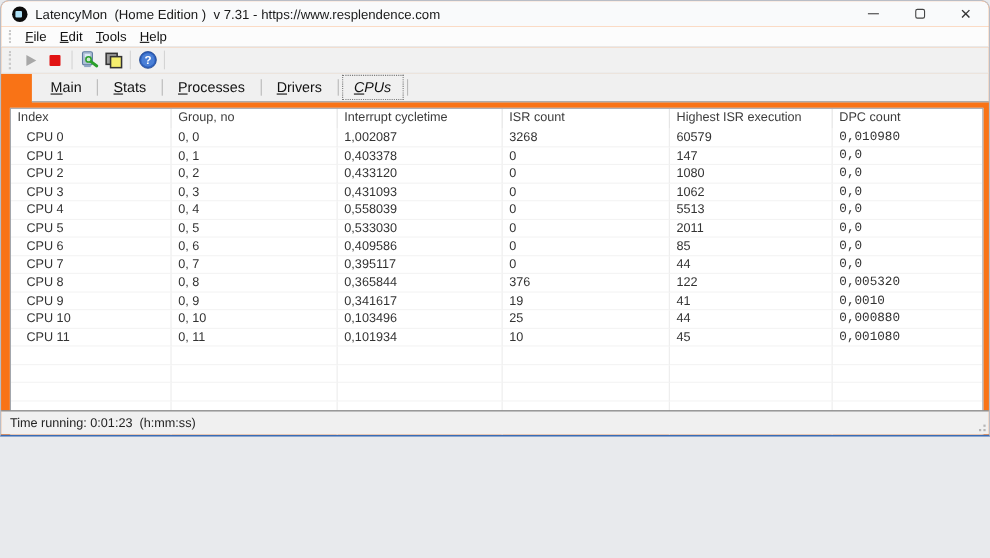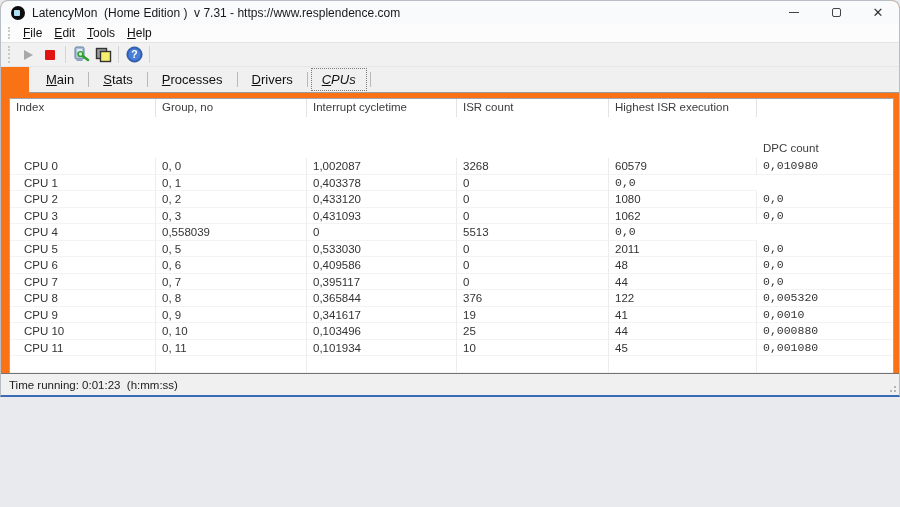--- a/index.html
+++ b/index.html
@@ -43,21 +43,21 @@
     border-bottom:1px solid #9c9c9c; display:flex; align-items:center; padding-left:6px;margin-left:12px; }
   .tab { font-size:13px; color:#111; padding:3px 10px; border:1px dotted transparent; }
   .tab.active { border:1px dotted #7a7a7a; background:#f0f0f0;font-style:italic; }
   .tab-sep { width:1px; height:15px; background:#b9b9b9; margin:0 3px; }
   
   .tablewrap { position:absolute; left:8px; top:97px; width:885px; height:386px;
     border:1px solid #a3a7ad; background:#fff; overflow:hidden; }
   .tgrid { display:grid; grid-template-columns:146px 151px 150px 152px 148px 1fr; }
   .thead .th { font-size:11.5px; color:#3c3c3c; padding:2px 0 3px 6px; height:18px;
     border-right:1px solid #e3e3e3; white-space:nowrap; overflow:hidden; }
-  .thead .th:last-child { border-right:none;margin-top:41px; }
+  .thead .th:last-child { border-right:none; }
   .tbody-area { height:366px; overflow:hidden; }
   .tr { height:16.5px; }
   .td { font-size:11.5px; color:#333; padding-left:6px; line-height:16px; white-space:nowrap;
     overflow:hidden; border-right:1px solid #ececec; border-bottom:1px solid #f3f3f3; }
   .td:last-child { border-right:none;font-family:Liberation Mono, monospace; }
   .td.c0 { padding-left:14px; }
   
   .hscroll { position:absolute; left:0; right:0; bottom:0; height:9px; background:#f1f1f1; }
   .hthumb { position:absolute; left:10px; top:2px; width:641px; height:5px;
     background:#a9a9a9; border:1px solid #8f8f8f; border-radius:2px; }
@@ -166,59 +166,61 @@
           <div class="td">1,002087</div>
           <div class="td">3268</div>
           <div class="td">60579</div>
           <div class="td">0,010980</div>
         </div>
         <div class="tgrid tr">
           <div class="td c0">CPU 1</div>
           <div class="td">0, 1</div>
           <div class="td">0,403378</div>
           <div class="td">0</div>
+          <div class="td">147</div>
           <div class="td">0,0</div>
         </div>
         <div class="tgrid tr">
           <div class="td c0">CPU 2</div>
           <div class="td">0, 2</div>
           <div class="td">0,433120</div>
           <div class="td">0</div>
           <div class="td">1080</div>
           <div class="td">0,0</div>
         </div>
         <div class="tgrid tr">
           <div class="td c0">CPU 3</div>
           <div class="td">0, 3</div>
           <div class="td">0,431093</div>
           <div class="td">0</div>
           <div class="td">1062</div>
           <div class="td">0,0</div>
         </div>
         <div class="tgrid tr">
           <div class="td c0">CPU 4</div>
+          <div class="td">0, 4</div>
           <div class="td">0,558039</div>
           <div class="td">0</div>
           <div class="td">5513</div>
           <div class="td">0,0</div>
         </div>
         <div class="tgrid tr">
           <div class="td c0">CPU 5</div>
           <div class="td">0, 5</div>
           <div class="td">0,533030</div>
           <div class="td">0</div>
           <div class="td">2011</div>
           <div class="td">0,0</div>
         </div>
         <div class="tgrid tr">
           <div class="td c0">CPU 6</div>
           <div class="td">0, 6</div>
           <div class="td">0,409586</div>
           <div class="td">0</div>
-          <div class="td">48</div>
+          <div class="td">85</div>
           <div class="td">0,0</div>
         </div>
         <div class="tgrid tr">
           <div class="td c0">CPU 7</div>
           <div class="td">0, 7</div>
           <div class="td">0,395117</div>
           <div class="td">0</div>
           <div class="td">44</div>
           <div class="td">0,0</div>
         </div>

